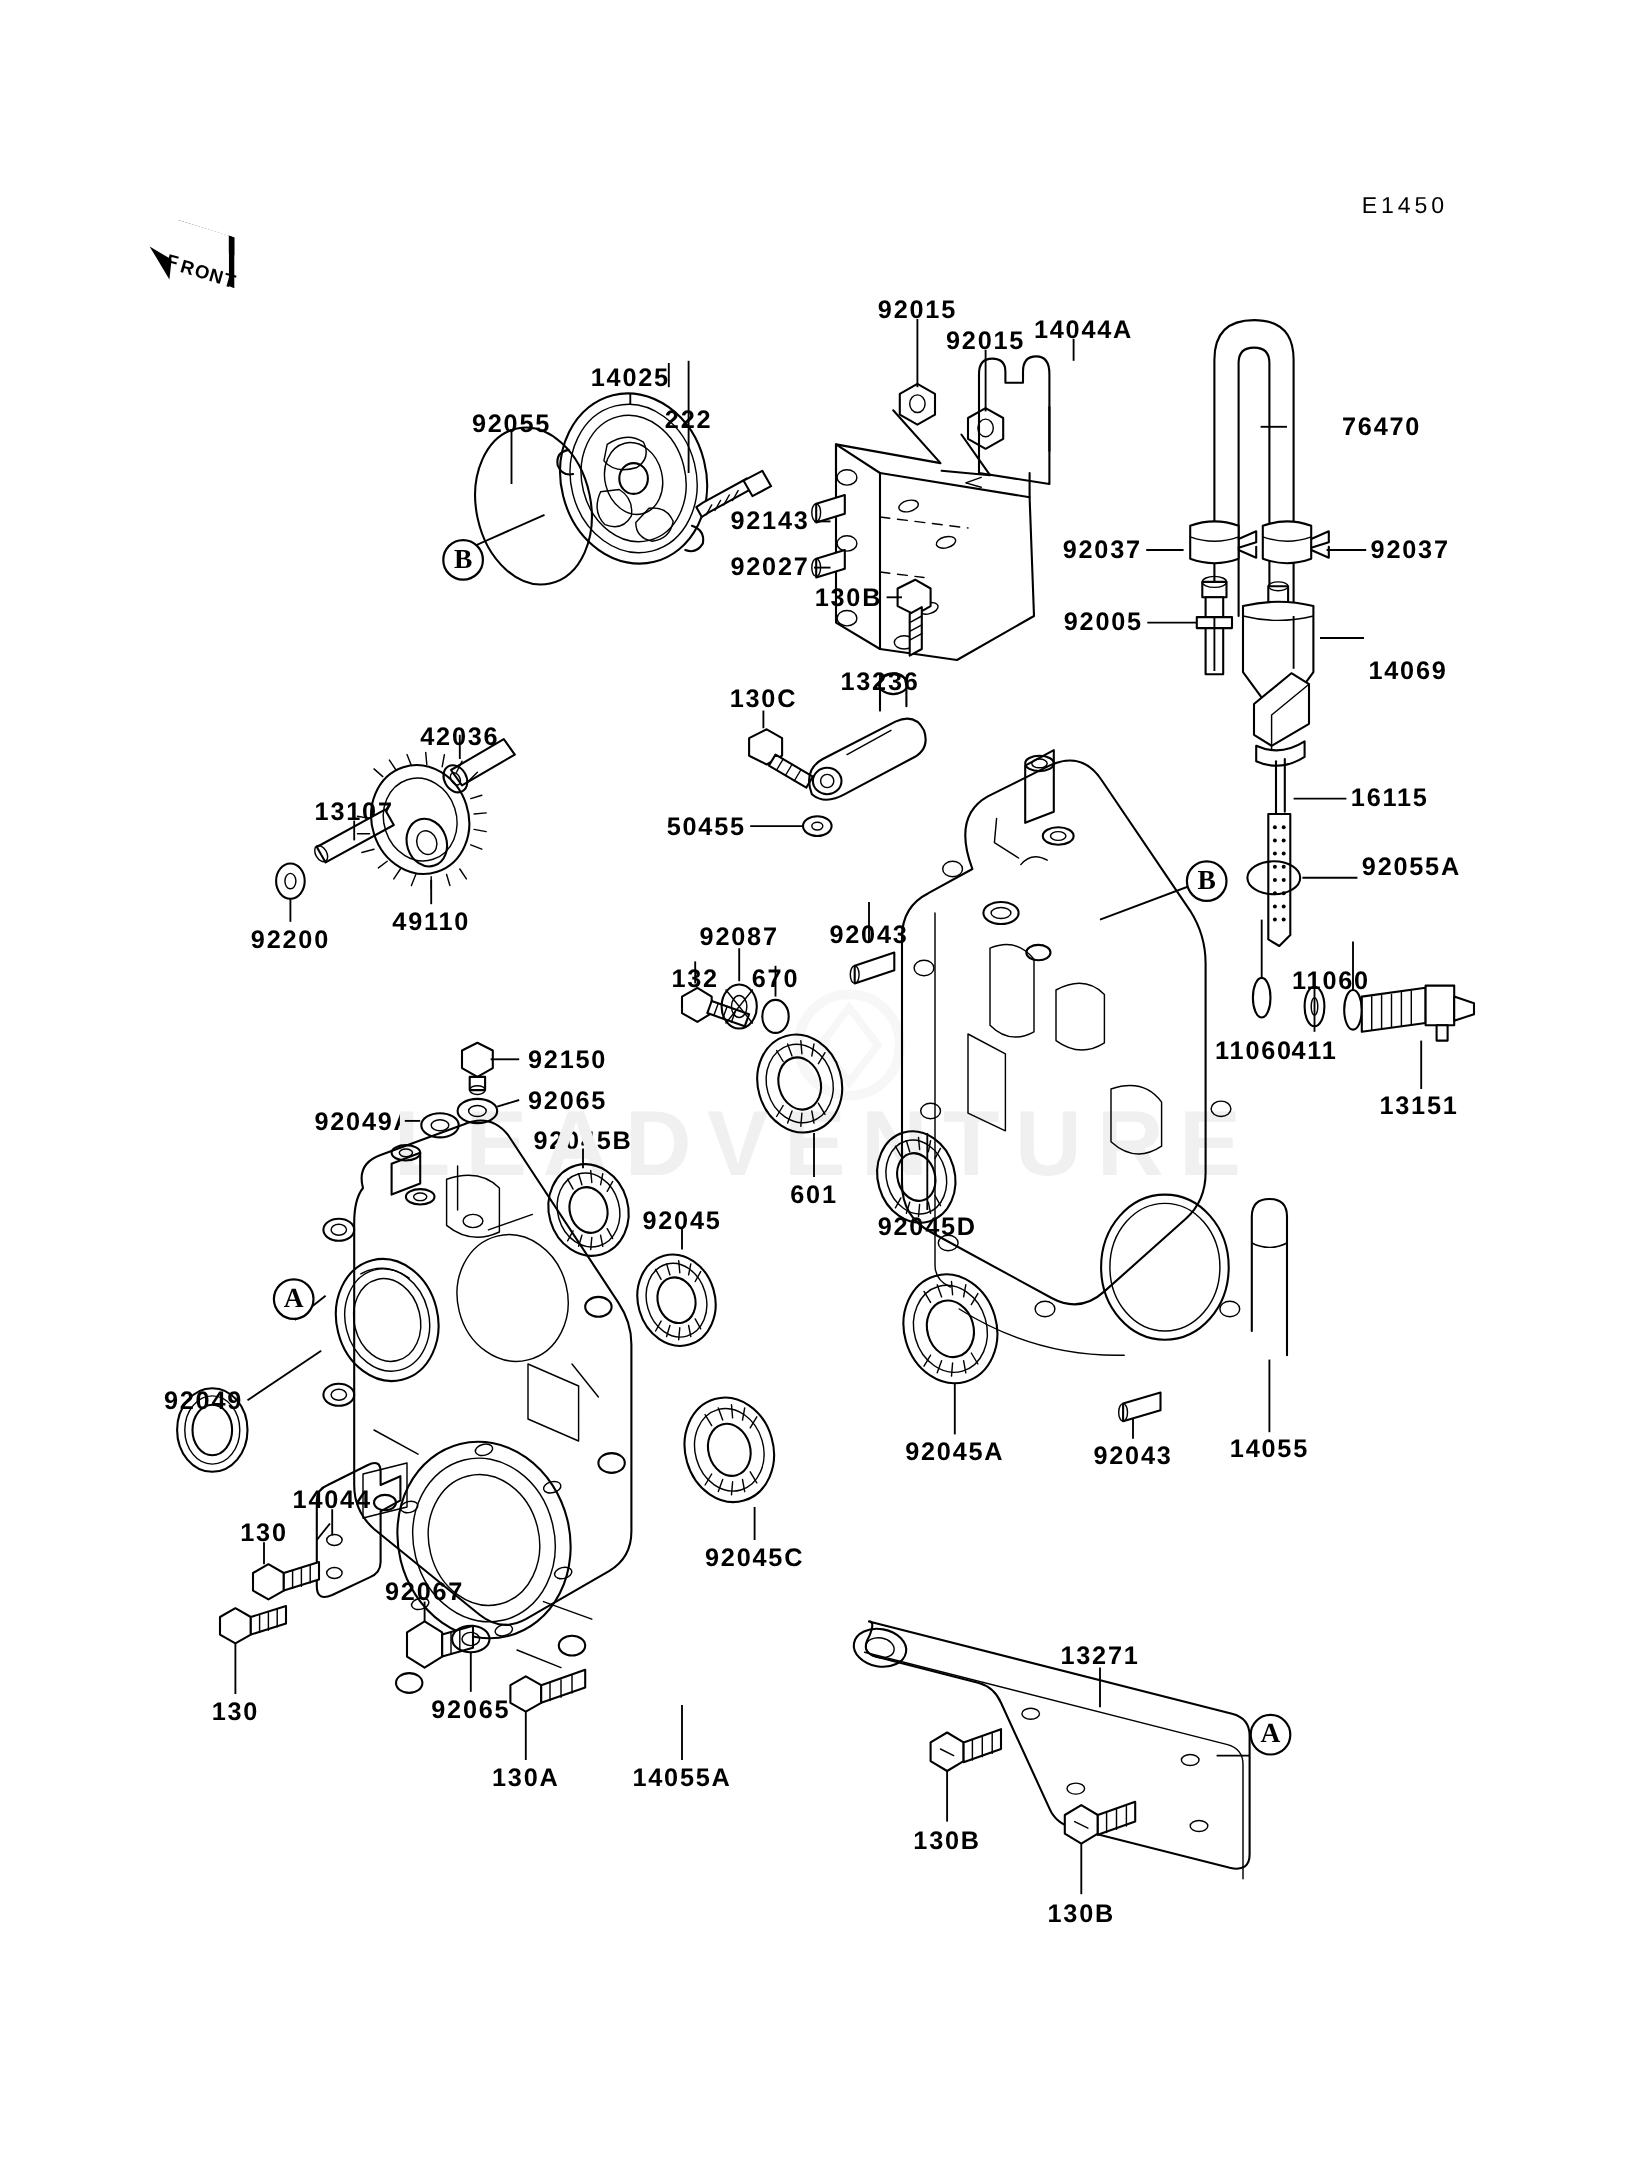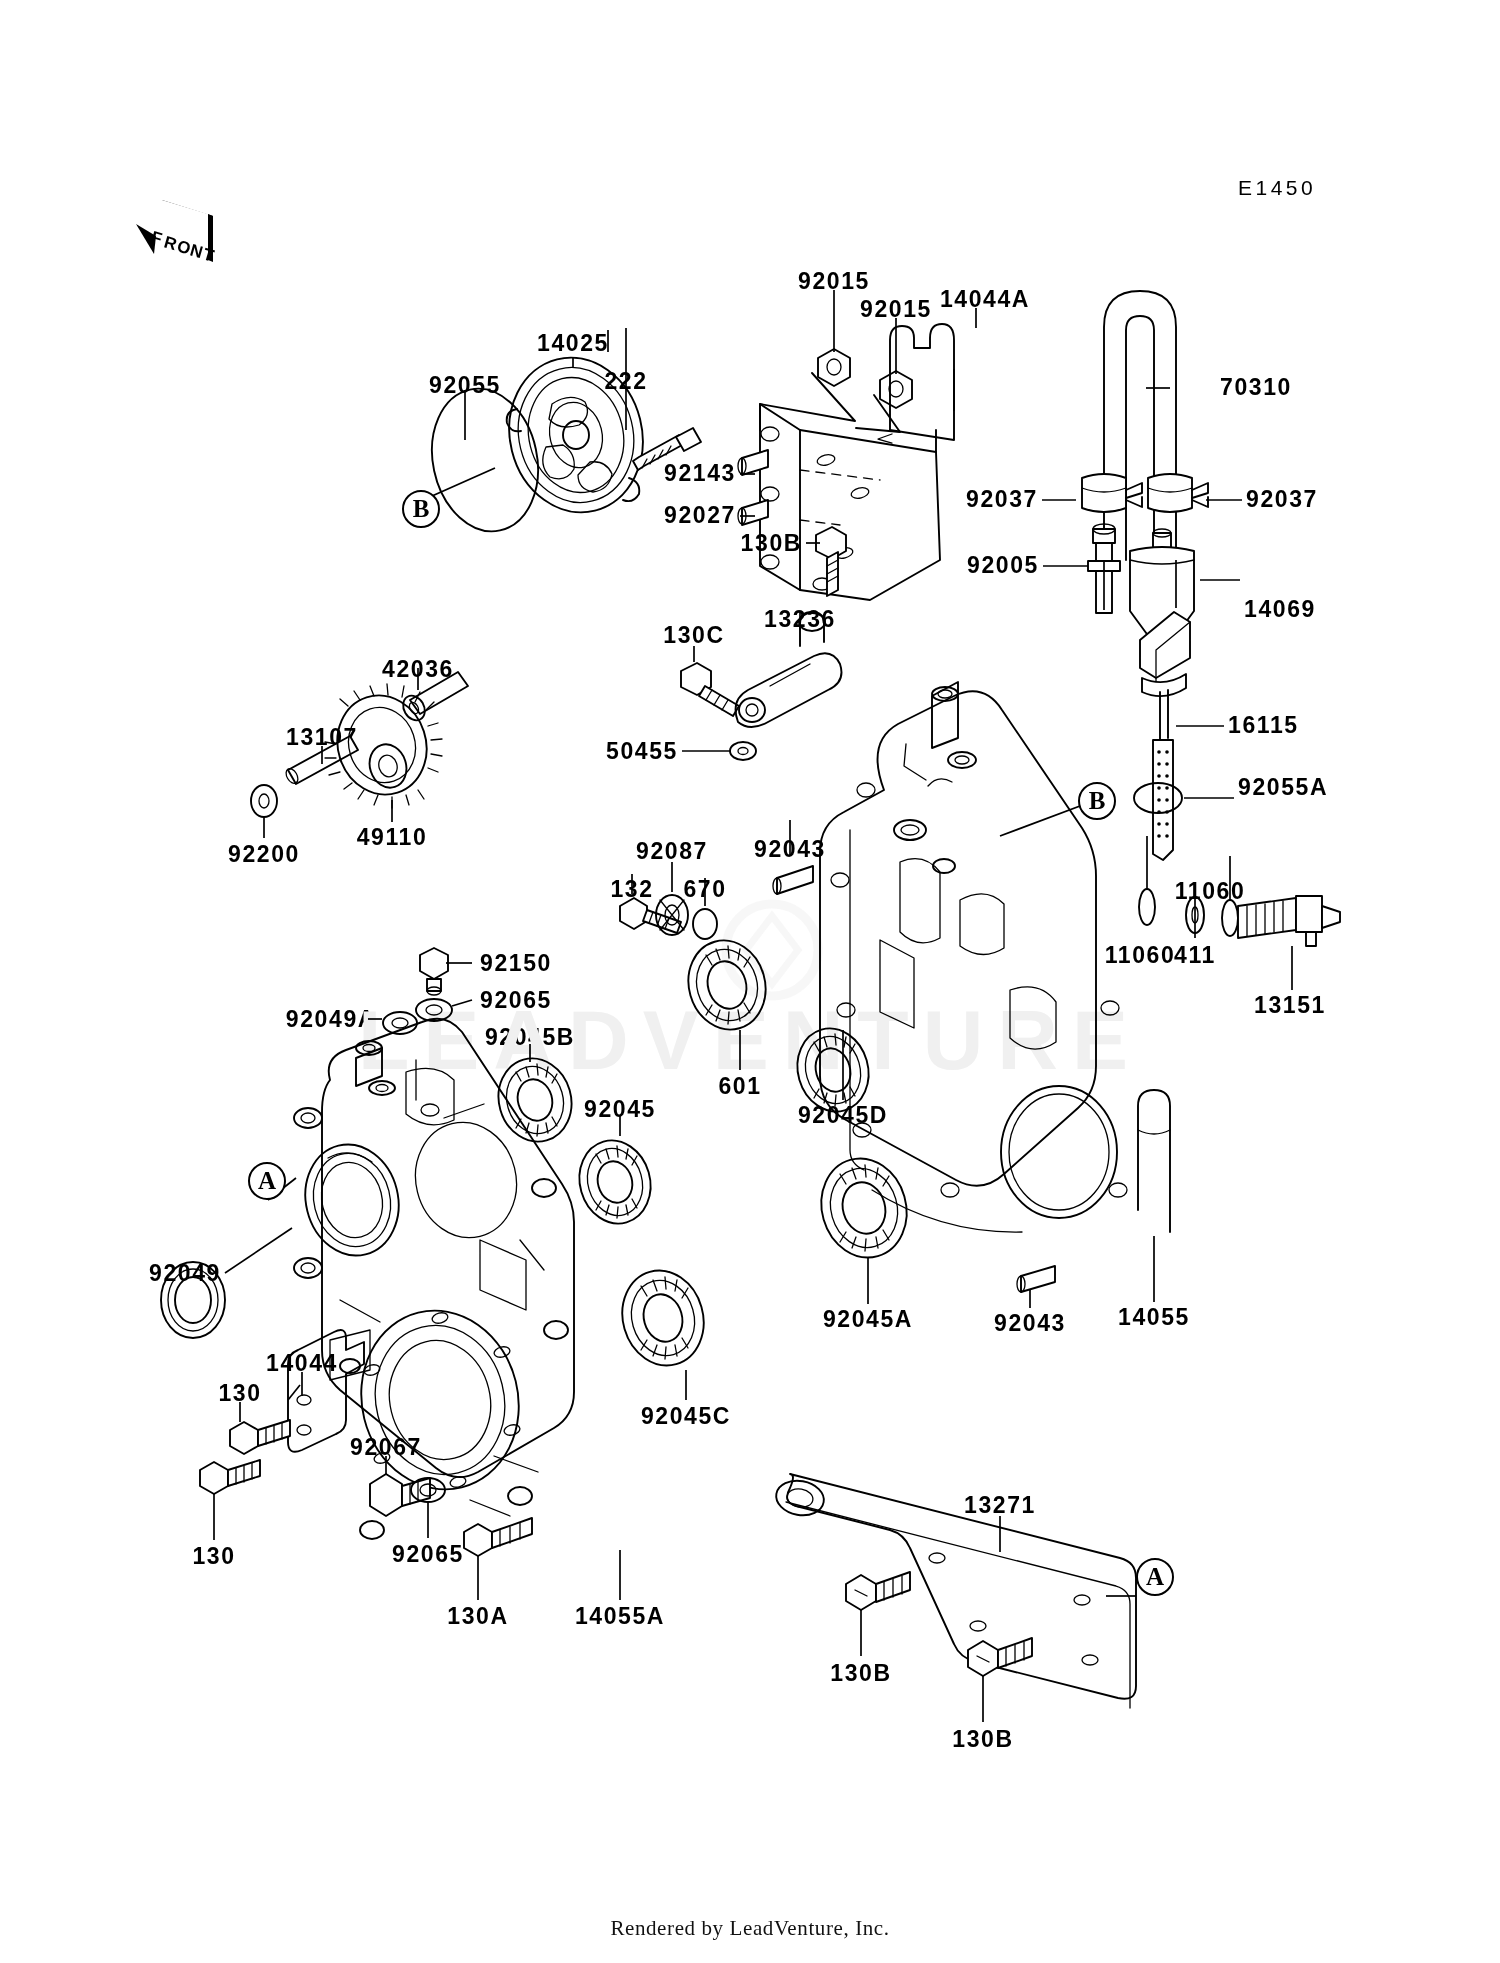--- a/index.html
+++ b/index.html
@@ -648,21 +648,21 @@
     </g>
   </svg>
 
   <div class="lbl ctr" style="left:465px;top:374px;">92055</div>
   <div class="lbl ctr" style="left:573px;top:332px;">14025</div>
   <div class="lbl ctr" style="left:626px;top:370px;">222</div>
 
   <div class="lbl ctr" style="left:834px;top:270px;">92015</div>
   <div class="lbl ctr" style="left:896px;top:298px;">92015</div>
   <div class="lbl ctr" style="left:985px;top:288px;">14044A</div>
-  <div class="lbl" style="left:1220px;top:376px;">70310</div>
+  <div class="lbl" style="left:1220px;top:376px;">76470</div>
 
   <div class="lbl rgt" style="left:736px;top:462px;">92143</div>
   <div class="lbl rgt" style="left:736px;top:504px;">92027</div>
   <div class="lbl rgt" style="left:802px;top:532px;">130B</div>
 
   <div class="lbl rgt" style="left:1038px;top:488px;">92037</div>
   <div class="lbl" style="left:1246px;top:488px;">92037</div>
   <div class="lbl rgt" style="left:1039px;top:554px;">92005</div>
   <div class="lbl" style="left:1244px;top:598px;">14069</div>
 
@@ -710,15 +710,14 @@
 
   <div class="lbl ctr" style="left:1000px;top:1494px;">13271</div>
   <div class="lbl ctr" style="left:861px;top:1662px;">130B</div>
   <div class="lbl ctr" style="left:983px;top:1728px;">130B</div>
 
   <div class="refmark" style="left:402px;top:490px;">B</div>
   <div class="refmark" style="left:1078px;top:782px;">B</div>
   <div class="refmark" style="left:248px;top:1162px;">A</div>
   <div class="refmark" style="left:1136px;top:1558px;">A</div>
 
-  <div id="footer">Rendered by LeadVenture, Inc.</div>
 
 </div>
 
 </body></html>

